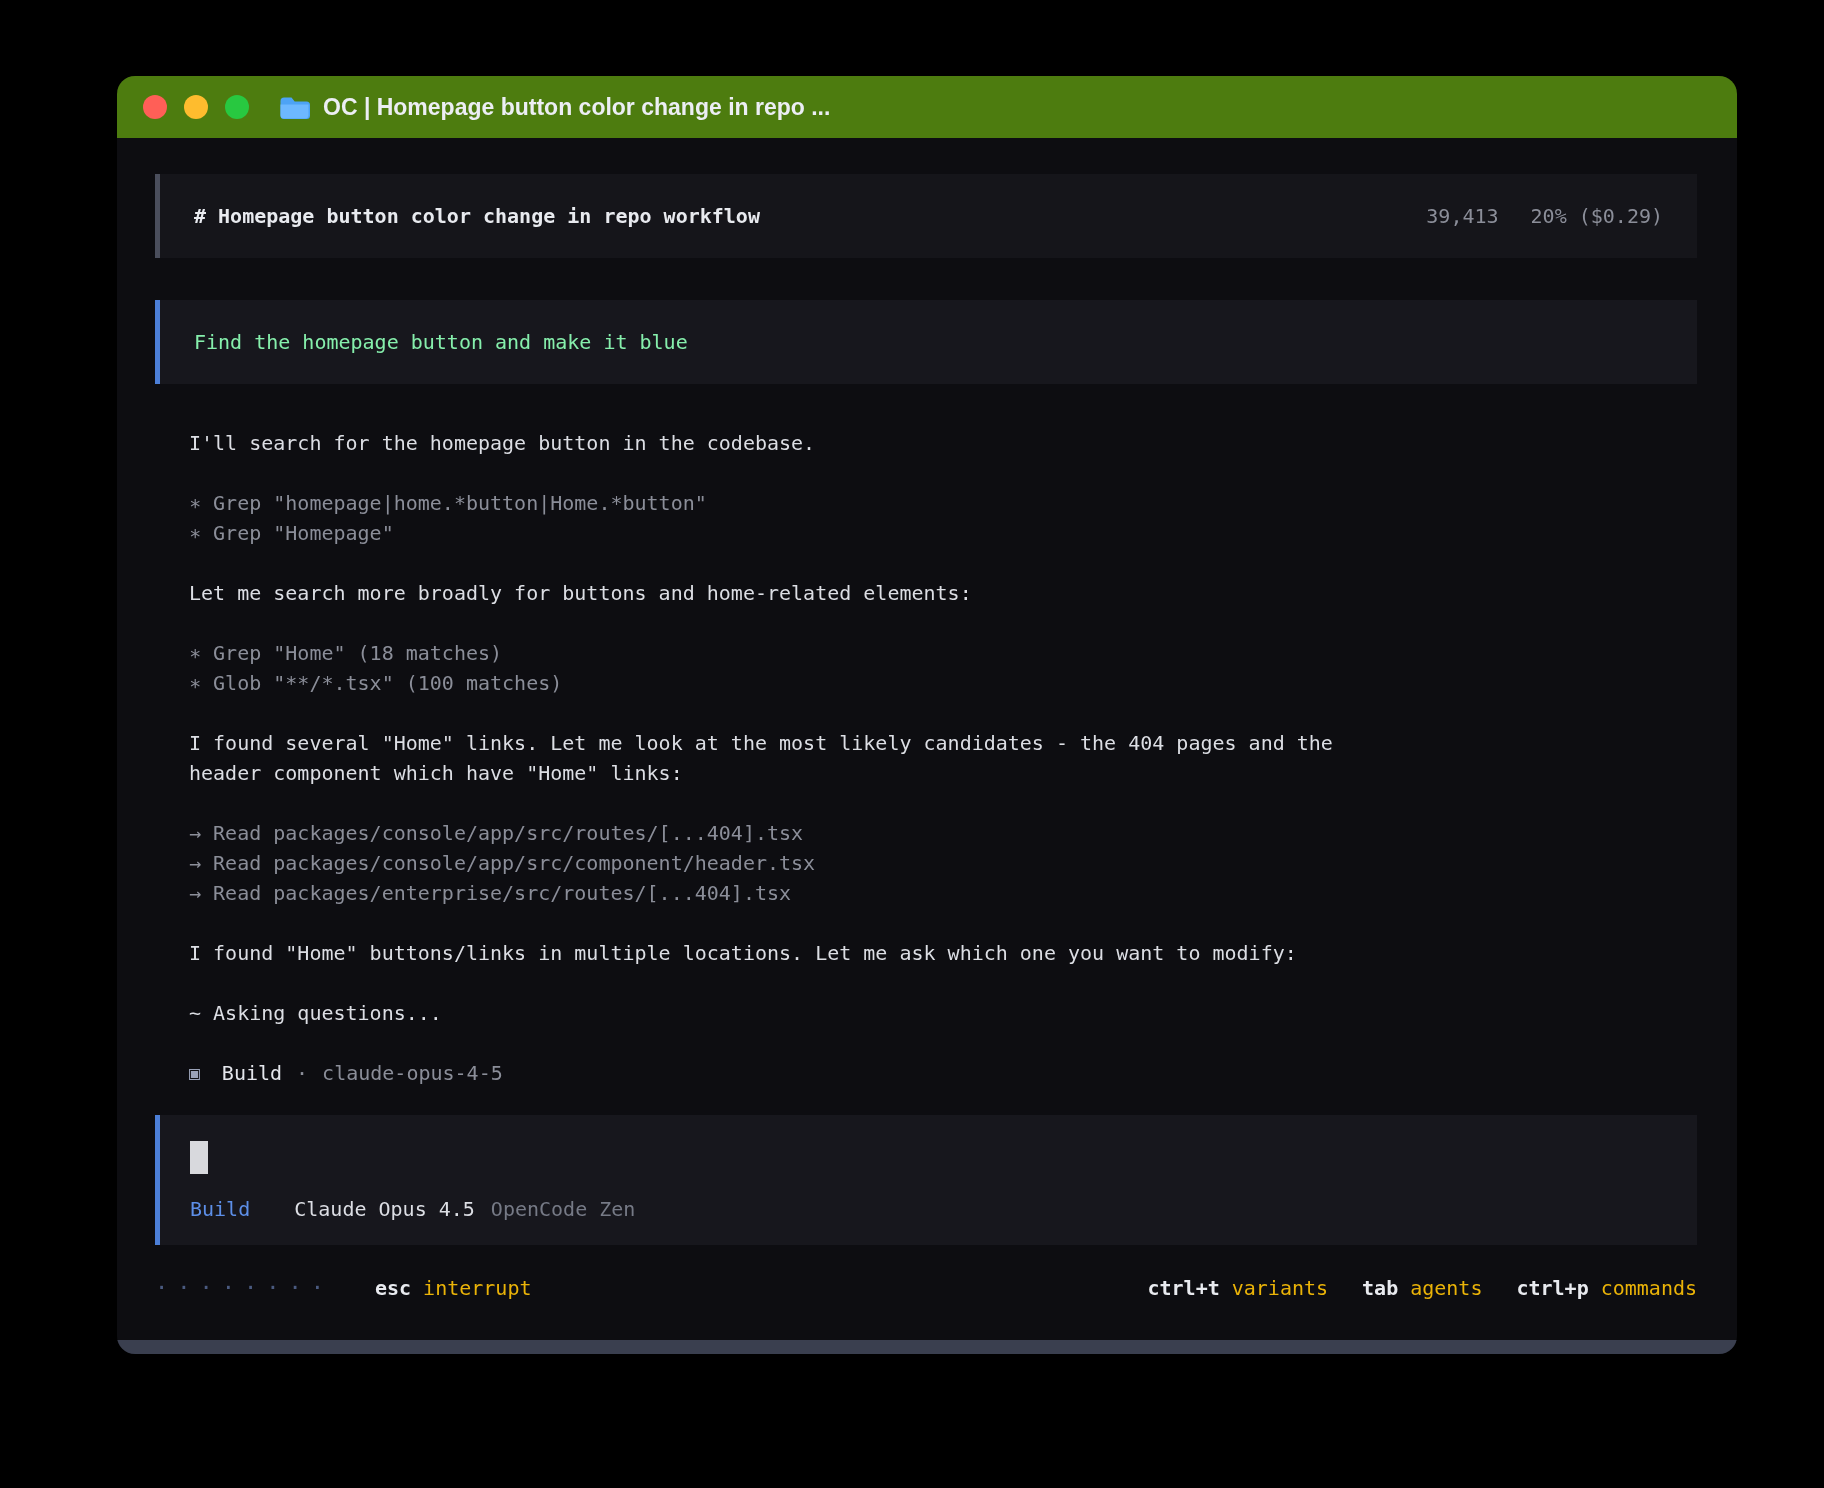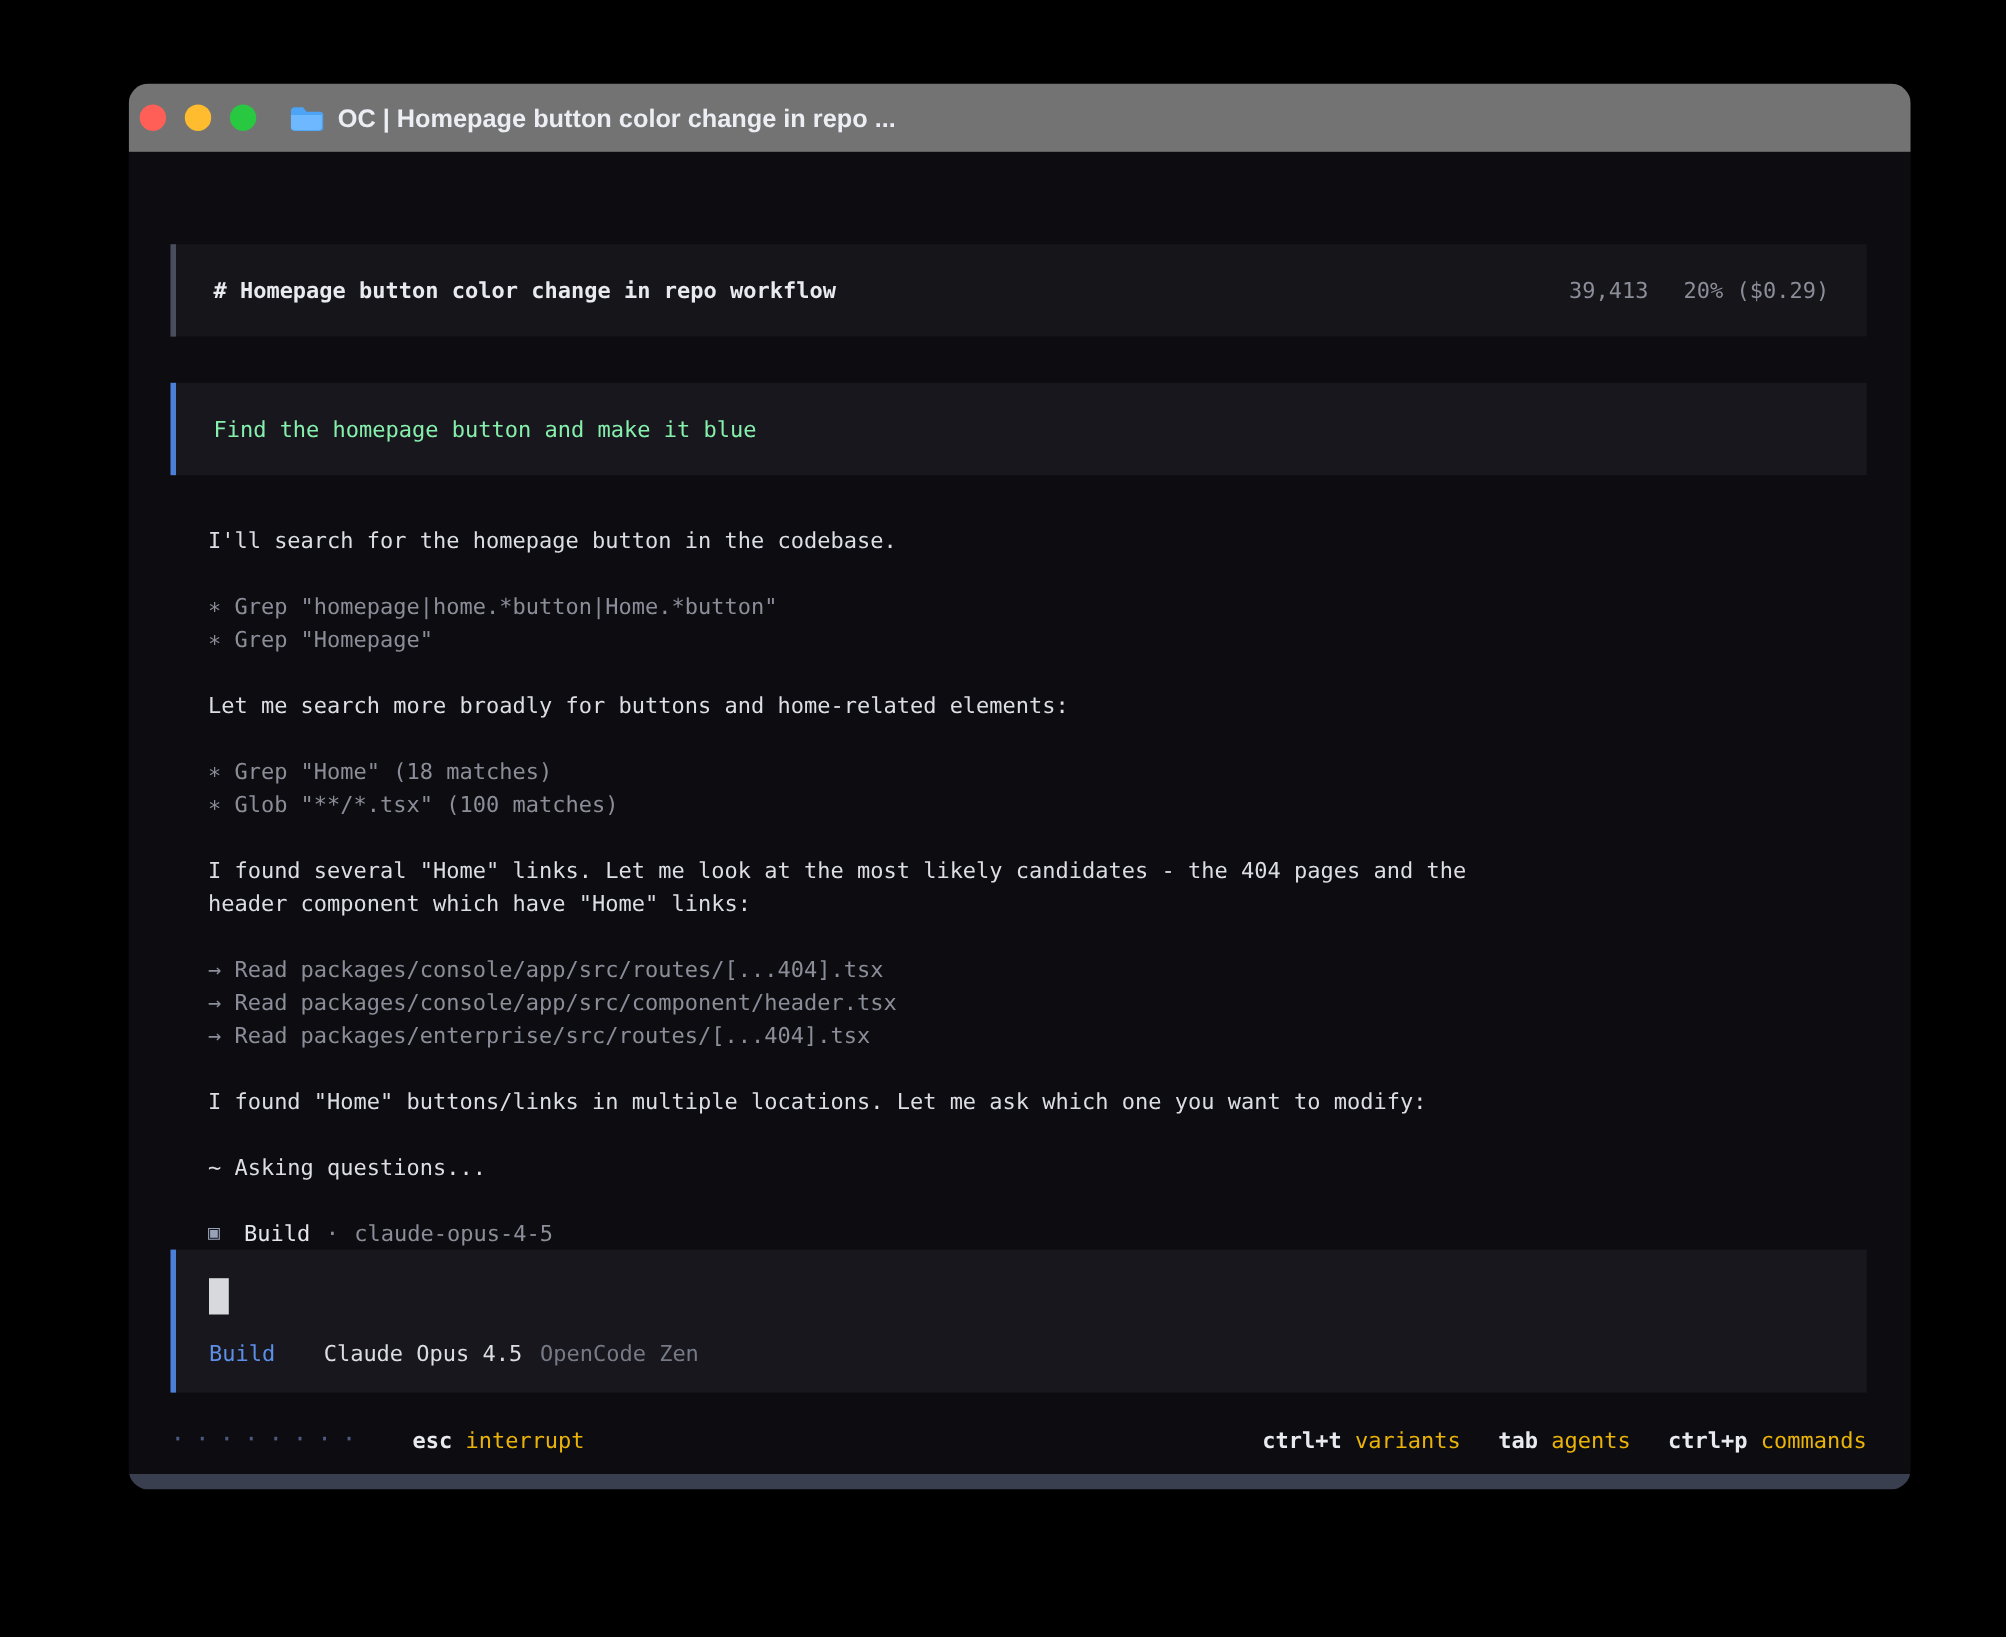--- a/index.html
+++ b/index.html
@@ -14,24 +14,24 @@
     border-radius: 18px;
     overflow: hidden;
     display: flex;
     flex-direction: column;
   }
 
   
   .titlebar {
     height: 62px;
     flex: 0 0 62px;
-    background: #737373;
-    display: flex;
-    align-items: center;
-    padding: 0 10px;
+    background: #4d7c0f;
+    display: flex;
+    align-items: center;
+    padding: 0 26px;
   }
   .lights { display: flex; gap: 17px; }
   .light { width: 24px; height: 24px; border-radius: 50%; }
   .light.red    { background: #ff5f57; }
   .light.yellow { background: #febc2e; }
   .light.green  { background: #28c840; }
   .tb-title {
     margin-left: 30px;
     display: flex;
     align-items: center;
@@ -45,21 +45,20 @@
 
   
   .terminal {
     flex: 1;
     display: flex;
     flex-direction: column;
     padding: 36px 40px 36px 38px;
     font-size: 20px;
     color: #dcdee4;
     overflow: hidden;
-    margin-top: 48px;
   }
 
   .hdr-block {
     background: #15151a;
     border-left: 5px solid #4a4e5c;
     padding: 30px 34px;
     display: flex;
     justify-content: space-between;
     align-items: center;
   }

